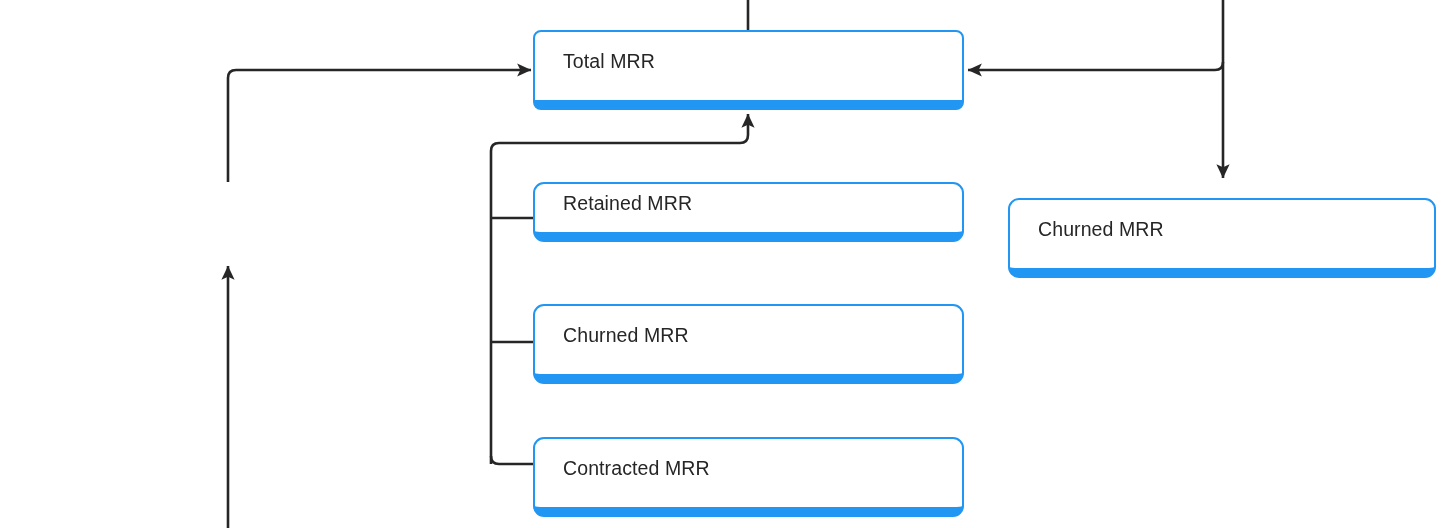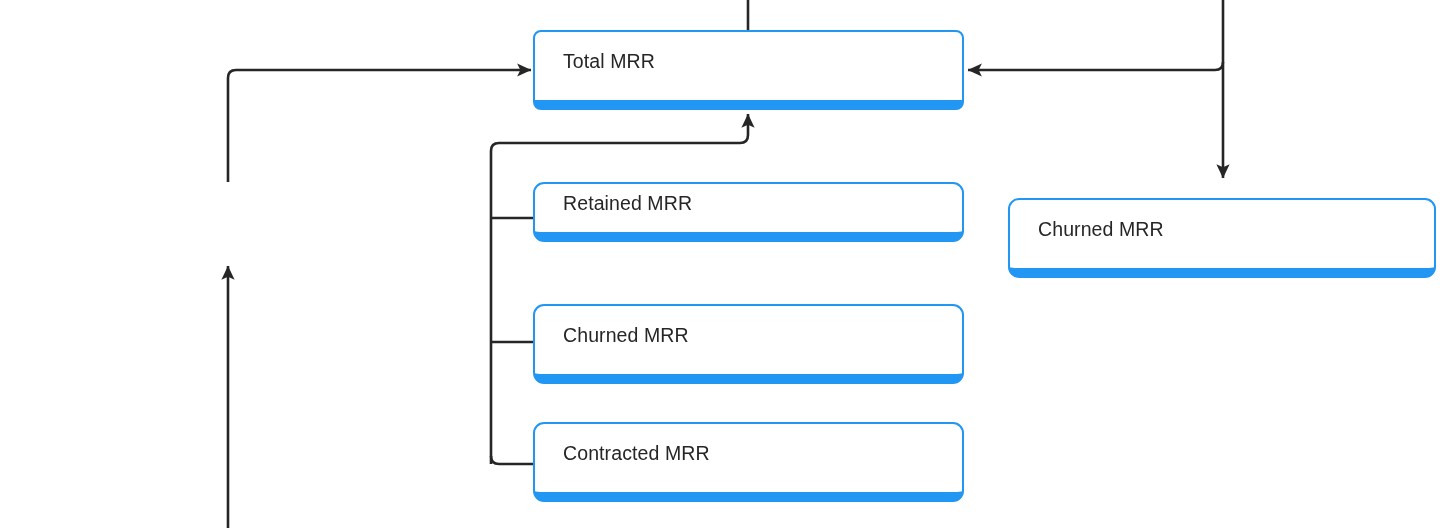--- a/index.html
+++ b/index.html
@@ -93,17 +93,17 @@
   </div>
 
   <div class="node" style="left:1008px; top:166px; width:428px; height:80px;margin-top:32px;">
     <span class="node-label">Churned MRR</span>
   </div>
 
   <div class="node" style="left:533px; top:304px; width:431px; height:80px;">
     <span class="node-label">Churned MRR</span>
   </div>
 
-  <div class="node" style="left:533px; top:422px; width:431px; height:80px;">
+  <div class="node" style="left:533px; top:437px; width:431px; height:80px;">
     <span class="node-label">Contracted MRR</span>
   </div>
 
 </div>
 
 </body></html>

